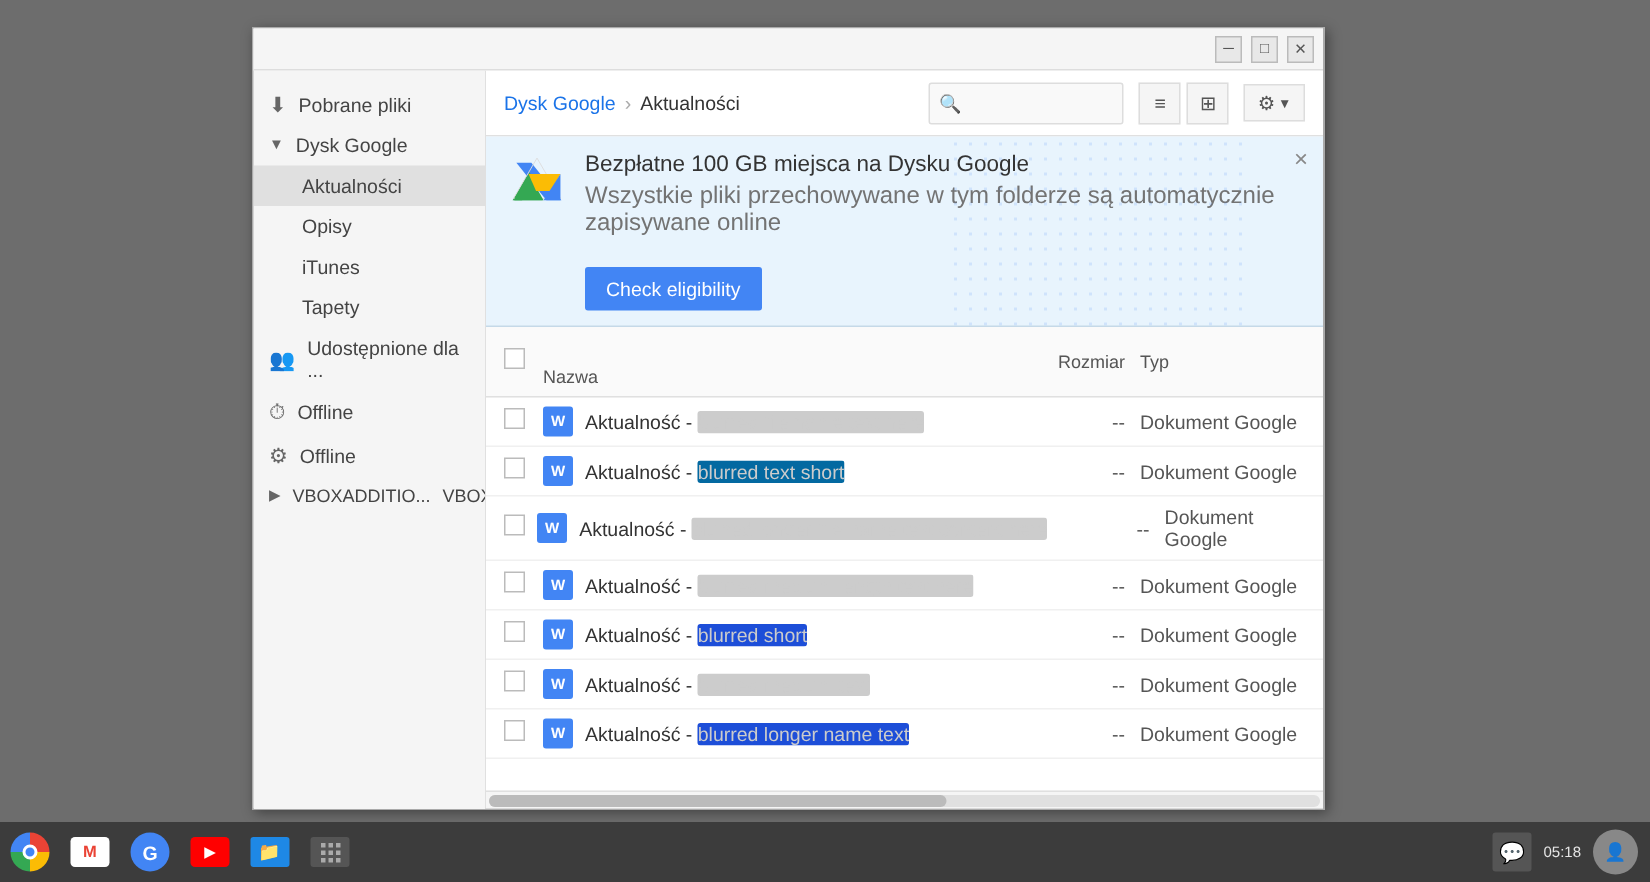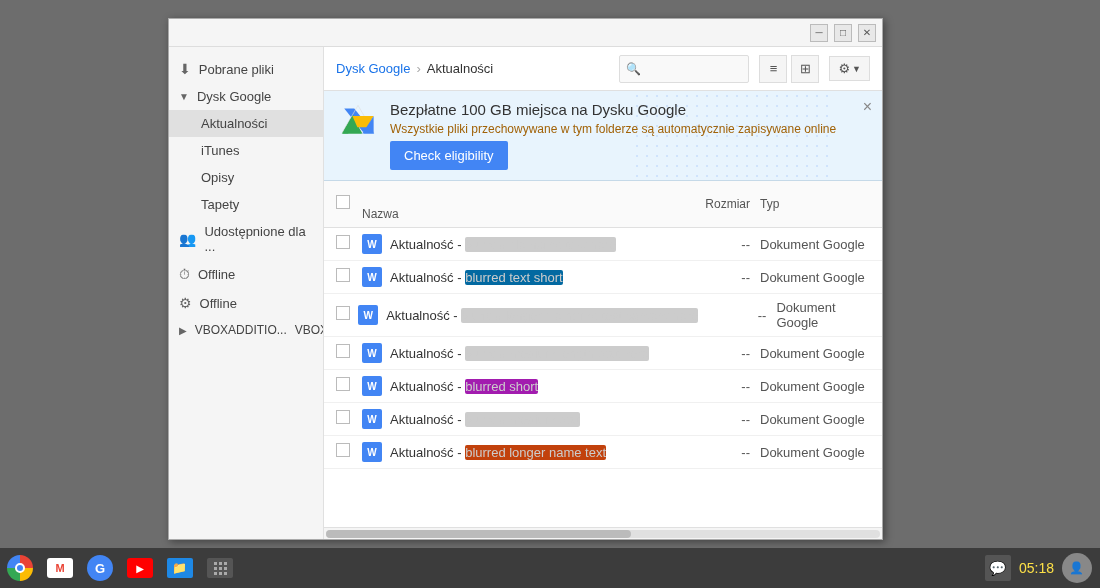--- a/index.html
+++ b/index.html
@@ -197,23 +197,23 @@
       flex-shrink: 0;
     }
     .promo-text { flex: 1; }
     .promo-title {
       font-size: 15px;
       font-weight: 400;
       color: #333;
       margin-bottom: 4px;
     }
     .promo-sub {
-      font-size: 12px;
-      color: #a16207;
-      margin-bottom: 5px;
+      font-size: 16px;
+      color: #737373;
+      margin-bottom: 20px;
     }
     .check-btn {
       background: #4285f4;
       color: white;
       border: none;
       padding: 7px 14px;
       font-size: 13px;
       border-radius: 2px;
       cursor: pointer;
     }
@@ -331,24 +331,24 @@
         <span>Pobrane pliki</span>
       </div>
       <div class="sidebar-item">
         <span class="sidebar-icon" style="font-size:10px;">▼</span>
         <span>Dysk Google</span>
       </div>
       <div class="sidebar-item sub active">
         <span>Aktualności</span>
       </div>
       <div class="sidebar-item sub">
+        <span>Opisy</span>
+      </div>
+      <div class="sidebar-item sub">
         <span>iTunes</span>
-      </div>
-      <div class="sidebar-item sub">
-        <span>Opisy</span>
       </div>
       <div class="sidebar-item sub">
         <span>Tapety</span>
       </div>
       <div class="sidebar-item">
         <span class="sidebar-icon">👥</span>
         <span>Udostępnione dla ...</span>
       </div>
       <div class="sidebar-item">
         <span class="sidebar-icon">⏱</span>
@@ -464,41 +464,41 @@
             <span class="file-name-text">Aktualność - <span style="background:#ccc;color:#ccc;border-radius:2px;">blurred medium length text here</span></span>
           </div>
           <div class="file-size">--</div>
           <div class="file-type">Dokument Google</div>
         </div>
 
         <div class="file-row">
           <div class="file-cb"><span class="cb"></span></div>
           <div class="file-icon-name">
             <div class="gdoc-icon">W</div>
-            <span class="file-name-text">Aktualność - <span style="background:#a21caf;color:#ccc;border-radius:2px;">blurred short</span></span>
+            <span class="file-name-text">Aktualność - <span style="background:#1d4ed8;color:#ccc;border-radius:2px;">blurred short</span></span>
           </div>
           <div class="file-size">--</div>
           <div class="file-type">Dokument Google</div>
         </div>
 
         <div class="file-row">
           <div class="file-cb"><span class="cb"></span></div>
           <div class="file-icon-name">
             <div class="gdoc-icon">W</div>
             <span class="file-name-text">Aktualność - <span style="background:#ccc;color:#ccc;border-radius:2px;">blurred medium text</span></span>
           </div>
           <div class="file-size">--</div>
           <div class="file-type">Dokument Google</div>
         </div>
 
         <div class="file-row">
           <div class="file-cb"><span class="cb"></span></div>
           <div class="file-icon-name">
             <div class="gdoc-icon">W</div>
-            <span class="file-name-text">Aktualność - <span style="background:#c2410c;color:#ccc;border-radius:2px;">blurred longer name text</span></span>
+            <span class="file-name-text">Aktualność - <span style="background:#1d4ed8;color:#ccc;border-radius:2px;">blurred longer name text</span></span>
           </div>
           <div class="file-size">--</div>
           <div class="file-type">Dokument Google</div>
         </div>
       </div>
 
       <div class="scroll-bar-container">
         <div class="scroll-track">
           <div class="scroll-thumb"></div>
         </div>
@@ -535,16 +535,16 @@
         <div style="width:3px;height:3px;background:#aaa;"></div>
         <div style="width:3px;height:3px;background:#aaa;"></div>
         <div style="width:3px;height:3px;background:#aaa;"></div>
         <div style="width:3px;height:3px;background:#aaa;"></div>
         <div style="width:3px;height:3px;background:#aaa;"></div>
       </div>
     </div>
   </div>
   <div class="taskbar-right">
     <div style="background:#555;border-radius:2px;width:26px;height:26px;display:flex;align-items:center;justify-content:center;font-size:14px;color:white;">💬</div>
-    <span style="color:#fde047;font-size:14px;">05:18</span>
+    <span style="color:#e5e5e5;font-size:10px;">05:18</span>
     <div style="width:30px;height:30px;background:#888;border-radius:50%;display:flex;align-items:center;justify-content:center;font-size:12px;color:white;">👤</div>
   </div>
 </div>
 
 </body></html>

